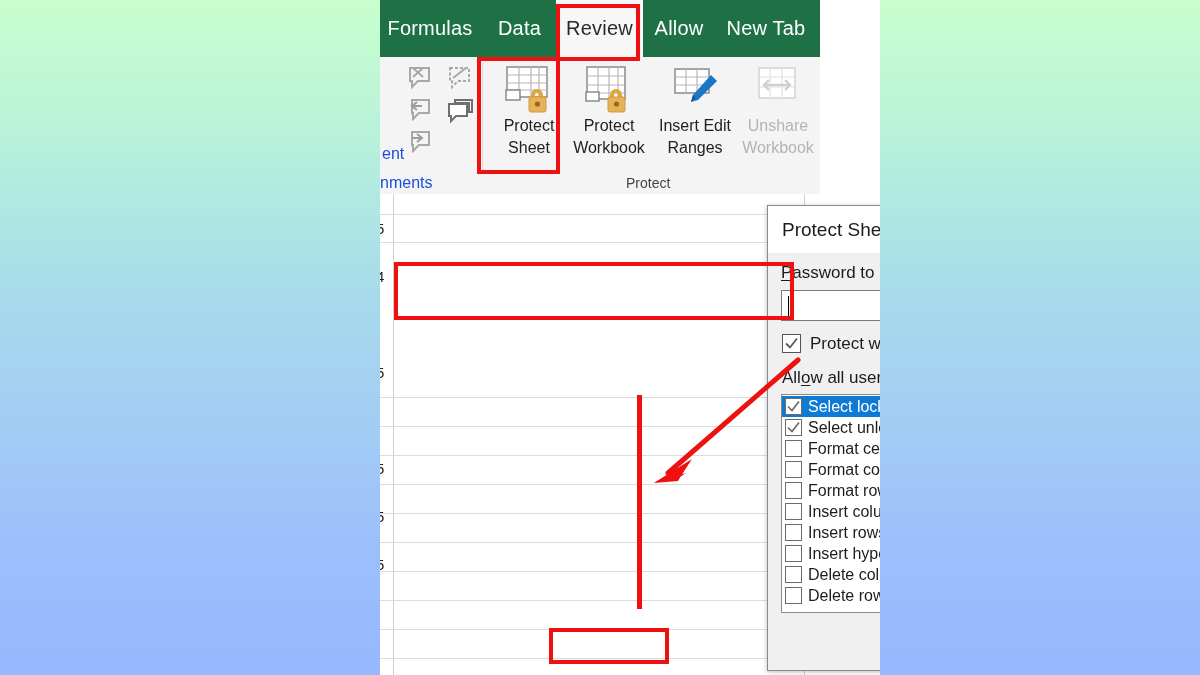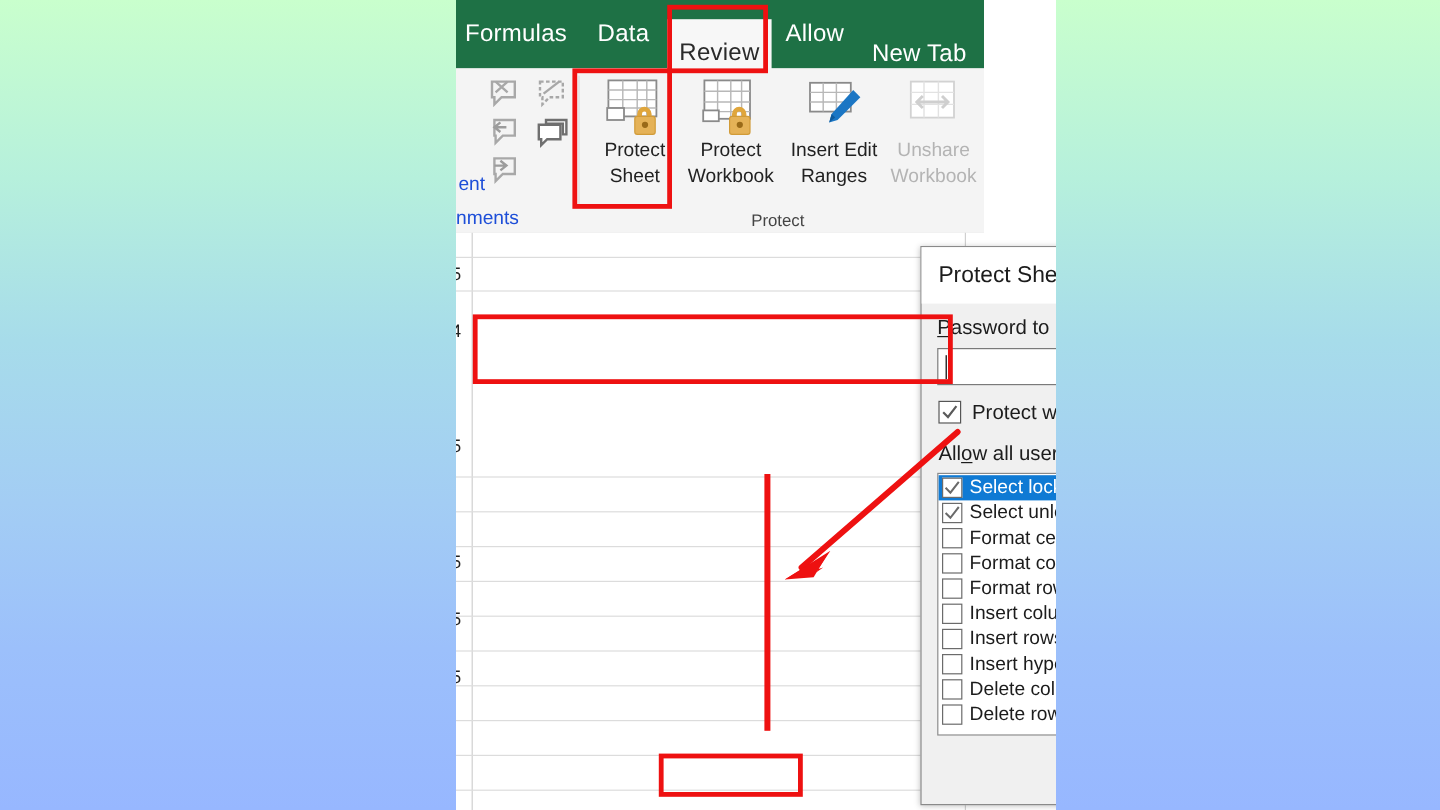--- a/index.html
+++ b/index.html
@@ -204,27 +204,27 @@
 
   <div id="excel-window">
 
     <div id="ribbon-tabs">
       <div class="rtab" style="left:0px;width:100px;">
         <span>Formulas</span>
       </div>
       <div class="rtab" style="left:108px;width:63px;">
         <span>Data</span>
       </div>
-      <div class="rtab active" style="left:176px;width:87px;margin-top:16px;">
+      <div class="rtab active" style="left:176px;width:87px;">
         <span>Review</span>
       </div>
       <div class="rtab" style="left:268px;width:62px;">
         <span>Allow</span>
       </div>
-      <div class="rtab" style="left:336px;width:100px;align-items:flex-end;">
+      <div class="rtab" style="left:336px;width:100px;">
         <span>New Tab</span>
       </div>
     </div>
 
     <div id="ribbon-body">
 
       <svg class="cmt-icon" style="left:26px;top:8px;" width="30" height="28" viewBox="0 0 30 28">
         <path d="M4 3 h19 v13 h-11 l-6 6 v-6 h-2 z" fill="none" stroke="#a8a8a8" stroke-width="2"></path>
         <path d="M7 3 L17 12 M17 3 L7 12" stroke="#a8a8a8" stroke-width="2" fill="none"></path>
       </svg>

